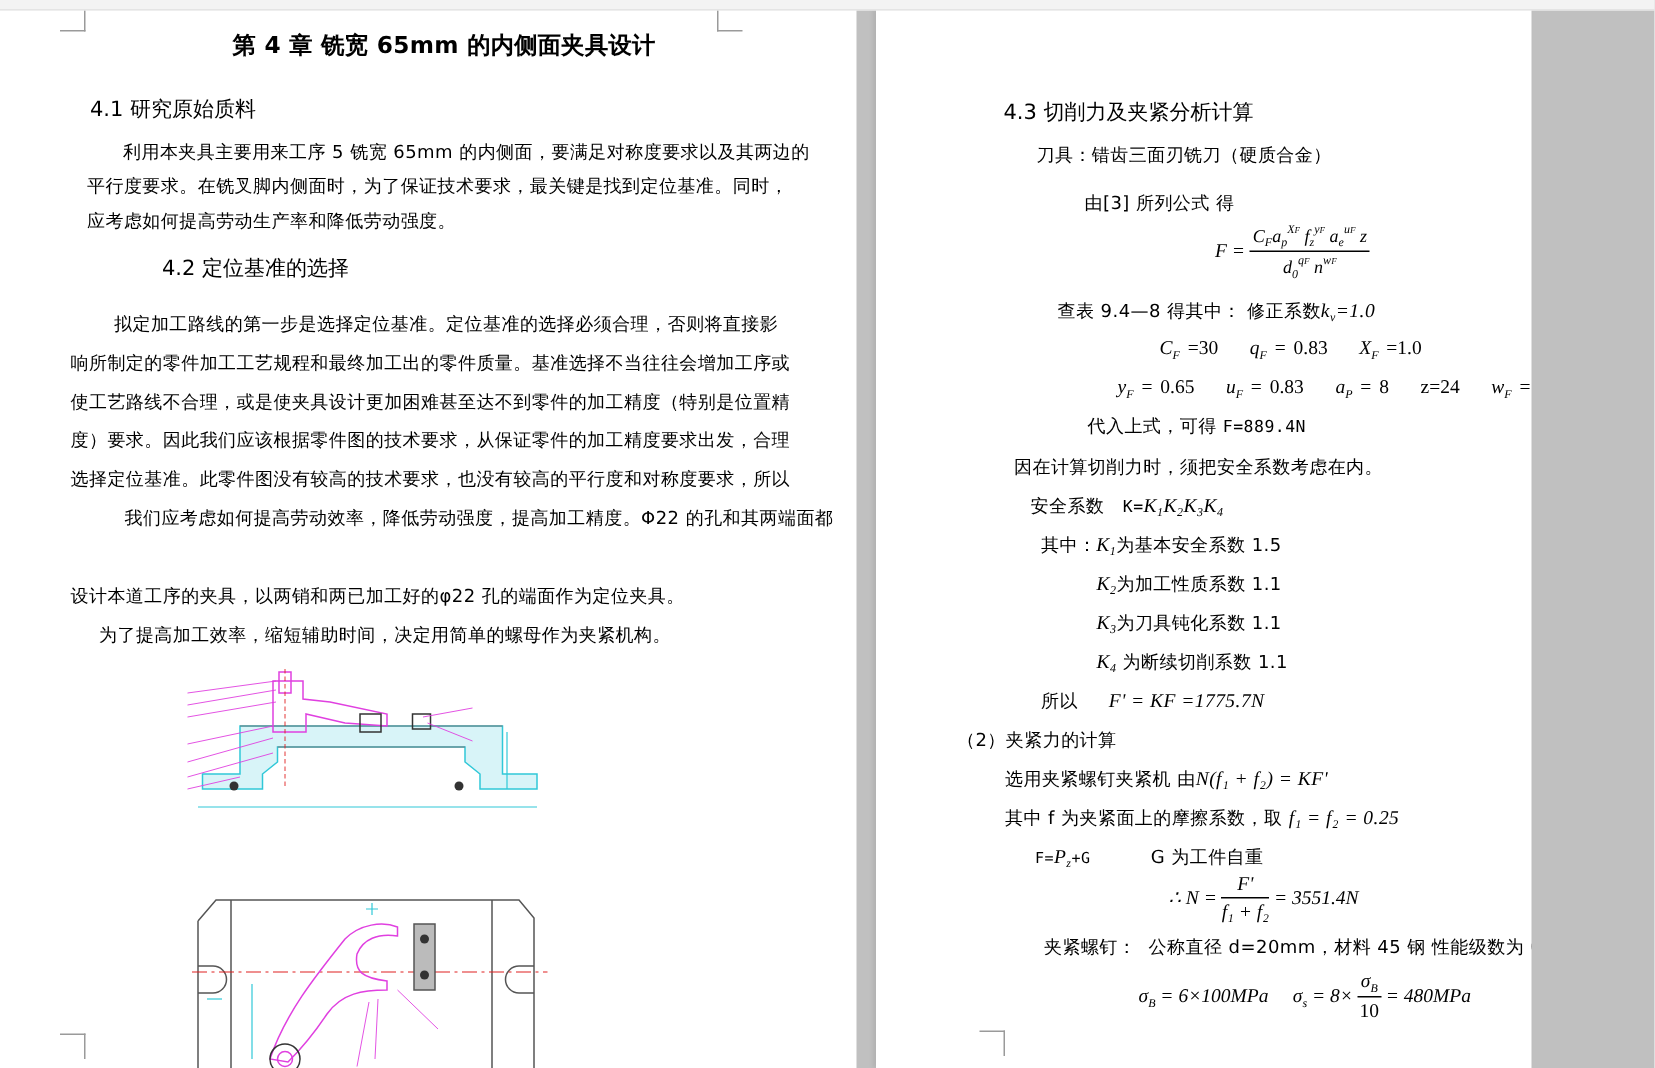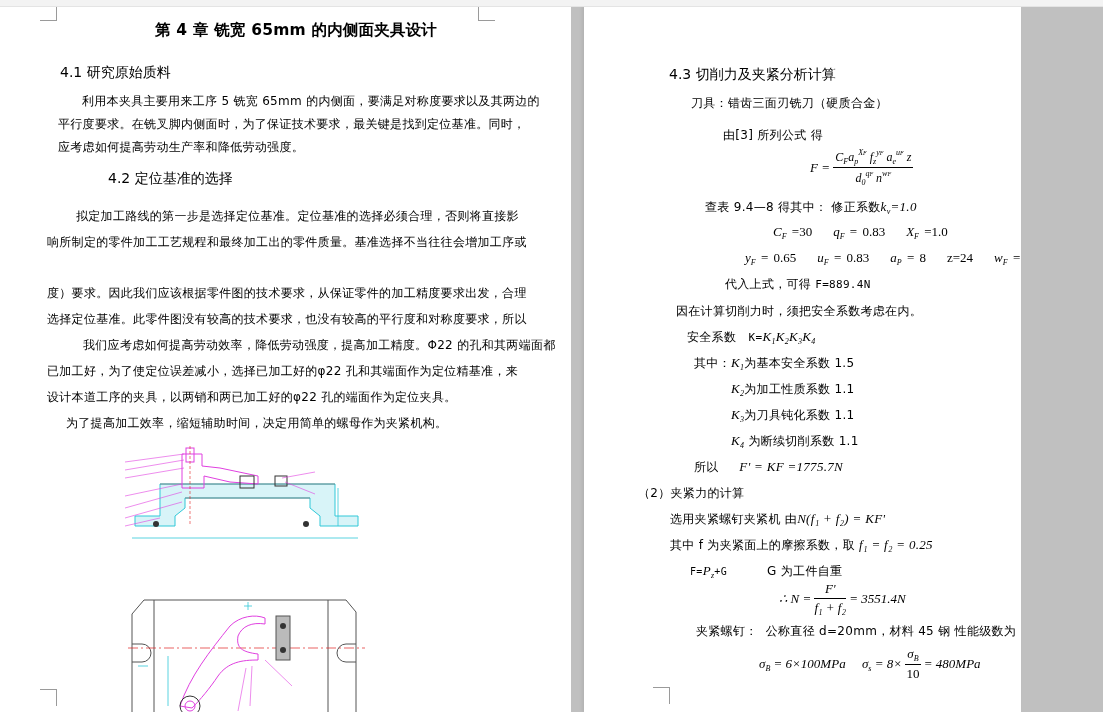--- a/index.html
+++ b/index.html
@@ -49,24 +49,24 @@
   <div class="abs title" style="left:155px; top:14px;">第 4 章  铣宽 65mm 的内侧面夹具设计</div>
 
   <div class="abs h2" style="left:60px; top:58px;">4.1 研究原始质料</div>
   <div class="abs body" style="left:82px; top:87px;">利用本夹具主要用来工序 5 铣宽 65mm 的内侧面，要满足对称度要求以及其两边的</div>
   <div class="abs body" style="left:58px; top:110px;">平行度要求。在铣叉脚内侧面时，为了保证技术要求，最关键是找到定位基准。同时，</div>
   <div class="abs body" style="left:58px; top:133px;">应考虑如何提高劳动生产率和降低劳动强度。</div>
 
   <div class="abs h2" style="left:60px; top:164px;margin-left:48px;">4.2 定位基准的选择</div>
   <div class="abs body" style="left:76px; top:202px;">拟定加工路线的第一步是选择定位基准。定位基准的选择必须合理，否则将直接影</div>
   <div class="abs body" style="left:47px; top:228px;">响所制定的零件加工工艺规程和最终加工出的零件质量。基准选择不当往往会增加工序或</div>
+  <div class="abs body" style="left:47px; top:254px;">使工艺路线不合理，或是使夹具设计更加困难甚至达不到零件的加工精度（特别是位置精</div>
   <div class="abs body" style="left:47px; top:279px;">度）要求。因此我们应该根据零件图的技术要求，从保证零件的加工精度要求出发，合理</div>
   <div class="abs body" style="left:47px; top:305px;">选择定位基准。此零件图没有较高的技术要求，也没有较高的平行度和对称度要求，所以</div>
   <div class="abs body" style="left:47px; top:331px;margin-left:36px;">我们应考虑如何提高劳动效率，降低劳动强度，提高加工精度。Φ22 的孔和其两端面都</div>
-  <div class="abs body" style="left:47px; top:357px;">已加工好，为了使定位误差减小，选择已加工好的φ22 孔和其端面作为定位精基准，来</div>
   <div class="abs body" style="left:47px; top:383px;">设计本道工序的夹具，以两销和两已加工好的φ22 孔的端面作为定位夹具。</div>
   <div class="abs body" style="left:66px; top:409px;">为了提高加工效率，缩短辅助时间，决定用简单的螺母作为夹紧机构。</div>
 
   <svg class="drawing" style="left:120px; top:440px;" width="250" height="100" viewBox="0 0 250 100">
     <path d="M40,38 L40,70 L15,70 L15,80 L55,80 L55,70 L65,62 L65,52 L190,52 L190,62 L200,70 L200,80 L238,80 L238,70 L215,70 L215,38 Z" fill="#d8f4f8" stroke="#30c8d8" stroke-width="1"></path>
     <path d="M40,38 L215,38 M65,52 L190,52" stroke="#777" stroke-width="0.8"></path>
     <line x1="12" y1="92" x2="238" y2="92" stroke="#30c8d8" stroke-width="0.8"></line>
     <line x1="218" y1="42" x2="218" y2="80" stroke="#30c8d8" stroke-width="0.8"></line>
     <path d="M62,8 L82,8 L82,20 L100,22 L138,30 L138,38 L110,36 L84,30 L84,42 L62,42 Z" fill="none" stroke="#e040e0" stroke-width="1"></path>
     <rect x="66" y="2" width="8" height="14" fill="none" stroke="#e040e0"></rect>

